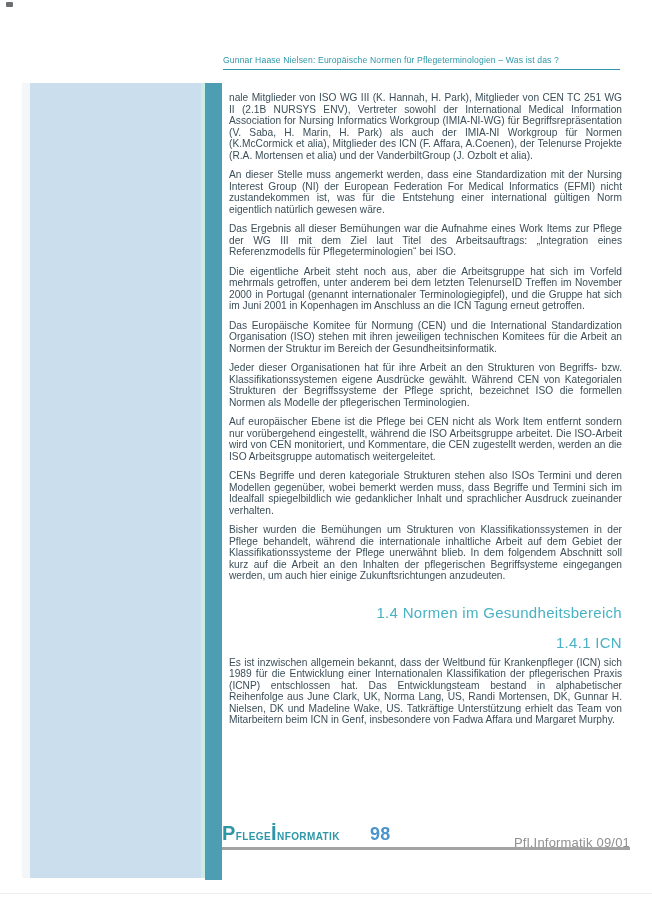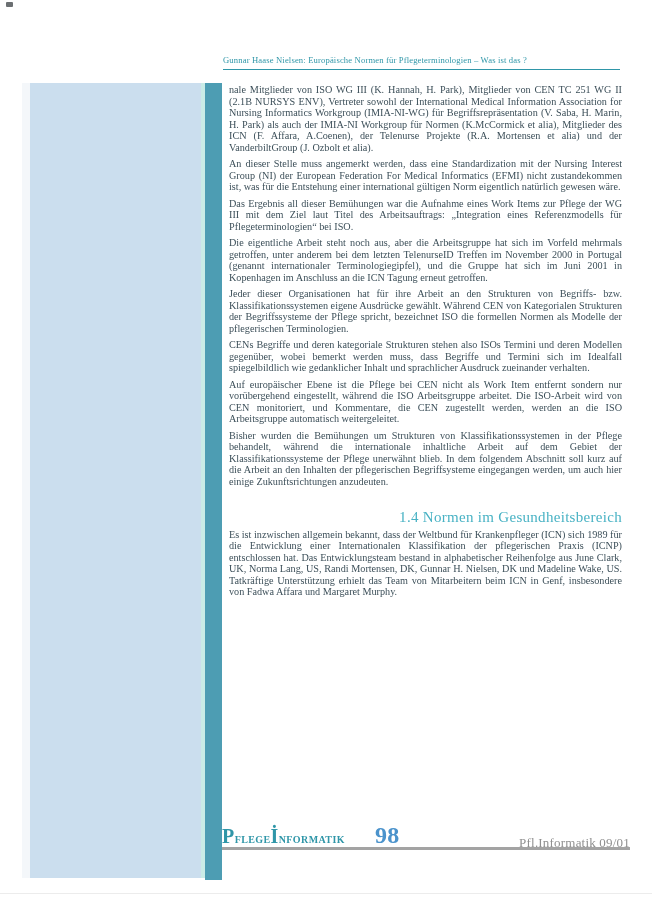--- a/index.html
+++ b/index.html
@@ -12,21 +12,21 @@
     --page-number-blue: #4b93cc;
     --footer-rule-gray: #a3a3a3;
     --footer-note-gray: #8f8f8f;
   }
   html, body { margin: 0; padding: 0; background: #fff; }
   .page {
     position: relative;
     width: 652px;
     height: 907px;
     background: #ffffff;
-    font-family: Liberation Serif, serif;
+    font-family: Liberation Sans, sans-serif;
     overflow: hidden;
   }
   .scan-mark {
     position: absolute; left: 6px; top: 2px; width: 7px; height: 5px;
     background: #6b6f72; border-radius: 1px;
   }
   .margin-strip {
     position: absolute; left: 22px; top: 83px; width: 8px; height: 795px;
     background: #f4f7fa;
   }
@@ -49,38 +49,38 @@
     border-bottom: 1.5px solid var(--accent-teal);
     padding-bottom: 4px;
     white-space: nowrap; overflow: hidden;
   }
   .content {
     position: absolute; left: 229px; top: 84px; width: 393px;
     color: var(--body-text);
     font-size: 10.2px; line-height: 11.5px;
     text-align: justify;
   }
-  .content p { margin: 0 0 5px 0; }
+  .content p { margin: 8px 0 5px 0; }
   .section-heading {
     font-size: 15px; font-weight: normal; letter-spacing: 0.3px;
     color: var(--heading-teal);
     margin: 0 0 5px 0;
     text-align: right;
   }
   .section-1 .section-heading { margin-top: 25px; }
   .section-2 .section-heading { margin-top: 19px; }
   .footer-logo {
     position: absolute; left: 222px; top: 822px;
     color: var(--accent-teal); font-weight: bold; letter-spacing: 0.4px;
     white-space: nowrap;
   }
   .footer-logo .lg { font-size: 20px; }
   .footer-logo .sm { font-size: 10px; }
   .footer-logo .num {
-    font-size: 24px; color: var(--page-number-blue); margin-left: 30px;
+    font-size: 18px; color: var(--page-number-blue); margin-left: 30px;
   }
   .footer-rule {
     position: absolute; left: 222px; top: 847px; width: 408px; height: 3px;
     background: var(--footer-rule-gray);
   }
   .footer-issue {
     position: absolute; right: 22px; top: 835px;
     font-size: 13px; color: var(--footer-note-gray); letter-spacing: 0.2px;
   }
   .page-edge-line {
@@ -102,30 +102,32 @@
 
   <div class="running-head">
     <span>Gunnar Haase Nielsen: Europäische Normen für Pflegeterminologien – Was ist das ?</span>
   </div>
 
   <div class="content">
     <p>nale Mitglieder von ISO WG III (K. Hannah, H. Park), Mitglieder von CEN TC 251 WG II (2.1B NURSYS ENV), Vertreter sowohl der International Medical Information Association for Nursing Informatics Workgroup (IMIA-NI-WG) für Begriffsrepräsentation (V. Saba, H. Marin, H. Park) als auch der IMIA-NI Workgroup für Normen (K.McCormick et alia), Mitglieder des ICN (F. Affara, A.Coenen), der Telenurse Projekte (R.A. Mortensen et alia) und der VanderbiltGroup (J. Ozbolt et alia).</p>
     <p>An dieser Stelle muss angemerkt werden, dass eine Standardization mit der Nursing Interest Group (NI) der European Federation For Medical Informatics (EFMI) nicht zustandekommen ist, was für die Entstehung einer international gültigen Norm eigentlich natürlich gewesen wäre.</p>
     <p>Das Ergebnis all dieser Bemühungen war die Aufnahme eines Work Items zur Pflege der WG III mit dem Ziel laut Titel des Arbeitsauftrags: „Integration eines Referenzmodells für Pflegeterminologien“ bei ISO.</p>
     <p>Die eigentliche Arbeit steht noch aus, aber die Arbeitsgruppe hat sich im Vorfeld mehrmals getroffen, unter anderem bei dem letzten TelenurseID Treffen im November 2000 in Portugal (genannt internationaler Terminologiegipfel), und die Gruppe hat sich im Juni 2001 in Kopenhagen im Anschluss an die ICN Tagung erneut getroffen.</p>
+    <p>Das Europäische Komitee für Normung (CEN) und die International Standardization Organisation (ISO) stehen mit ihren jeweiligen technischen Komitees für die Arbeit an Normen der Struktur im Bereich der Gesundheitsinformatik.</p>
     <p>Jeder dieser Organisationen hat für ihre Arbeit an den Strukturen von Begriffs- bzw. Klassifikationssystemen eigene Ausdrücke gewählt. Während CEN von Kategorialen Strukturen der Begriffssysteme der Pflege spricht, bezeichnet ISO die formellen Normen als Modelle der pflegerischen Terminologien.</p>
+    <p>Auf europäischer Ebene ist die Pflege bei CEN nicht als Work Item entfernt sondern nur vorübergehend eingestellt, während die ISO Arbeitsgruppe arbeitet. Die ISO-Arbeit wird von CEN monitoriert, und Kommentare, die CEN zugestellt werden, werden an die ISO Arbeitsgruppe automatisch weitergeleitet.</p>
     <p>CENs Begriffe und deren kategoriale Strukturen stehen also ISOs Termini und deren Modellen gegenüber, wobei bemerkt werden muss, dass Begriffe und Termini sich im Idealfall spiegelbildlich wie gedanklicher Inhalt und sprachlicher Ausdruck zueinander verhalten.</p>
-    <p>Auf europäischer Ebene ist die Pflege bei CEN nicht als Work Item entfernt sondern nur vorübergehend eingestellt, während die ISO Arbeitsgruppe arbeitet. Die ISO-Arbeit wird von CEN monitoriert, und Kommentare, die CEN zugestellt werden, werden an die ISO Arbeitsgruppe automatisch weitergeleitet.</p>
     <p>Bisher wurden die Bemühungen um Strukturen von Klassifikationssystemen in der Pflege behandelt, während die internationale inhaltliche Arbeit auf dem Gebiet der Klassifikationssysteme der Pflege unerwähnt blieb. In dem folgendem Abschnitt soll kurz auf die Arbeit an den Inhalten der pflegerischen Begriffsysteme eingegangen werden, um auch hier einige Zukunftsrichtungen anzudeuten.</p>
 
     <div class="section-1">
       <div class="section-heading">1.4 Normen im Gesundheitsbereich</div>
     </div>
 
     <div class="section-2">
+      <div class="section-heading">1.4.1 ICN</div>
       <p>Es ist inzwischen allgemein bekannt, dass der Weltbund für Krankenpfleger (ICN) sich 1989 für die Entwicklung einer Internationalen Klassifikation der pflegerischen Praxis (ICNP) entschlossen hat. Das Entwicklungsteam bestand in alphabetischer Reihenfolge aus June Clark, UK, Norma Lang, US, Randi Mortensen, DK, Gunnar H. Nielsen, DK und Madeline Wake, US. Tatkräftige Unterstützung erhielt das Team von Mitarbeitern beim ICN in Genf, insbesondere von Fadwa Affara und Margaret Murphy.</p>
     </div>
   </div>
 
   <div class="footer-logo">
     <span class="lg">P</span><span class="sm">FLEGE</span><span class="lg">İ</span><span class="sm">NFORMATIK</span><span class="num">98</span>
   </div>
 
   <div class="footer-rule"></div>
 

